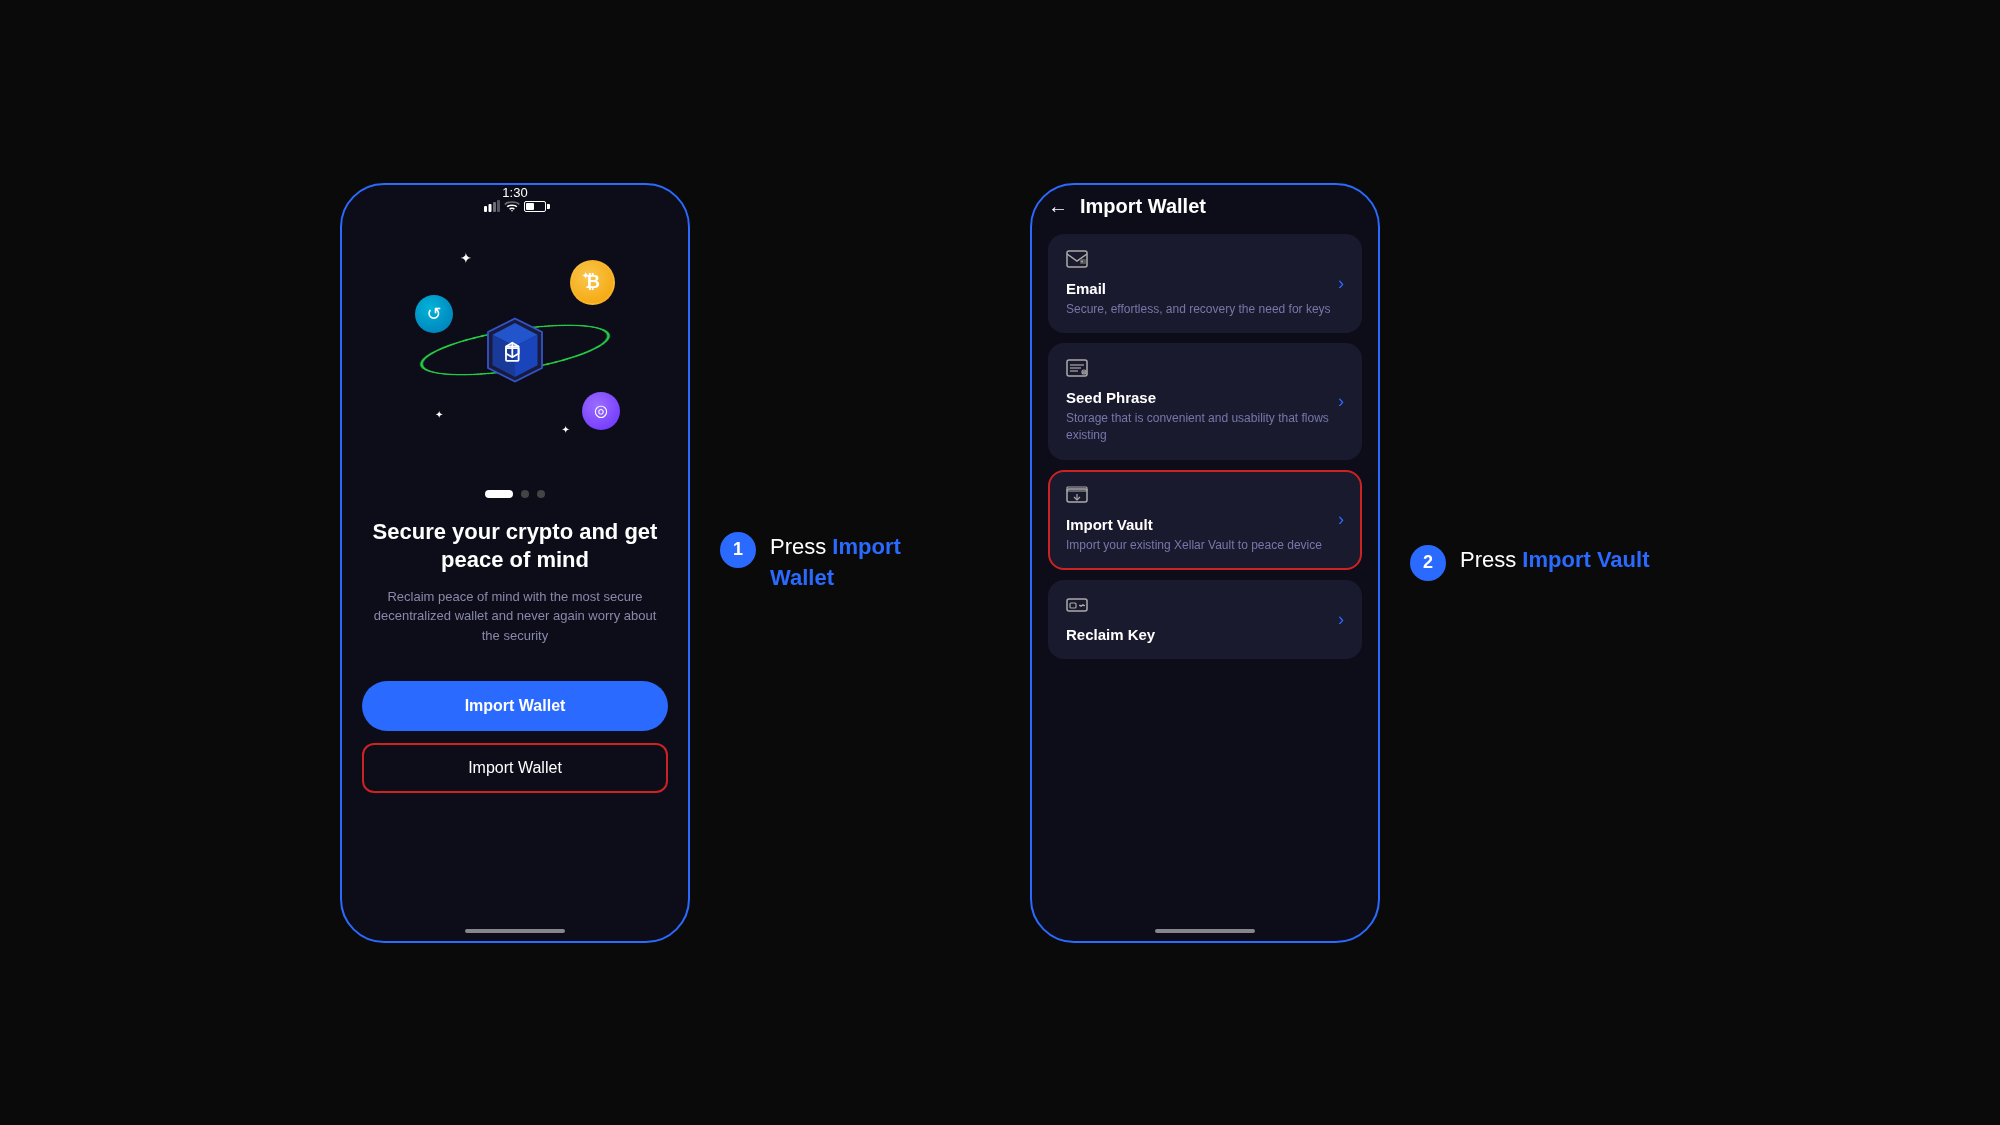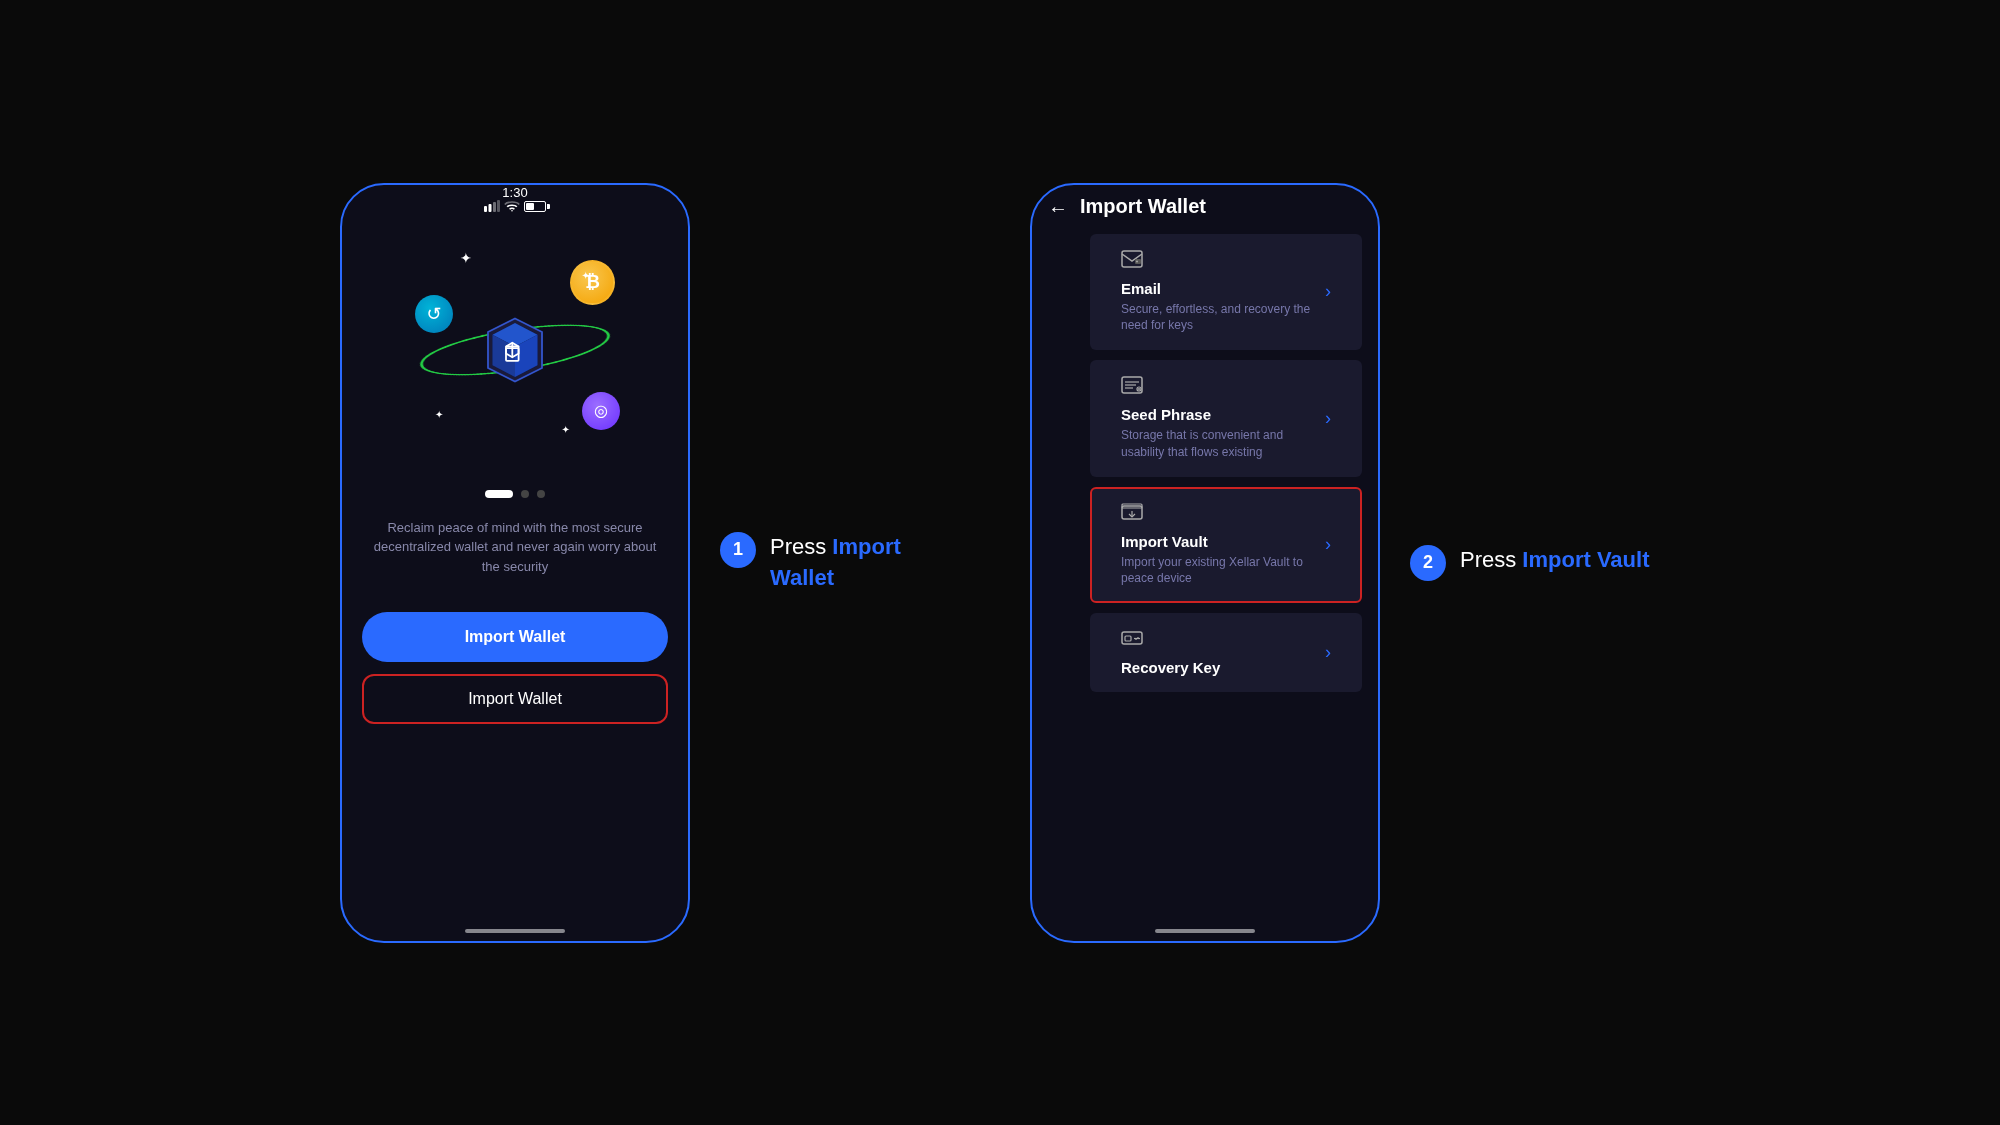--- a/index.html
+++ b/index.html
@@ -293,28 +293,27 @@
 
     
     .import-options {
       padding: 8px 16px;
       display: flex;
       flex-direction: column;
       gap: 10px;
     }
     .import-option {
       background: #1a1a2e;
-      border-radius: 6px;
-      padding: 14px 29px;
+      border-radius: 16px;
+      padding: 14px 16px;
       display: flex;
       align-items: center;
       justify-content: space-between;
       cursor: pointer;
       border: 2px solid transparent;
-      margin-left: 42px;
     }
     .import-option.highlighted {
       border: 2px solid #cc2222;
     }
     .option-left {
       display: flex;
       flex-direction: column;
       gap: 4px;
       flex: 1;
     }
@@ -421,20 +420,21 @@
 
         <div class="coin-arrow">↺</div>
       </div>
 
       <div class="dots-indicator">
         <div class="dot active"></div>
         <div class="dot"></div>
         <div class="dot"></div>
       </div>
 
+      <div class="screen-title">Secure your crypto and get peace of mind</div>
 
       <div class="screen-subtitle">Reclaim peace of mind with the most secure decentralized wallet and never again worry about the security</div>
 
       <button class="btn-create">Import Wallet</button>
       <button class="btn-import">Import Wallet</button>
     </div>
 
     <div class="home-indicator"></div>
   </div>
 
@@ -524,21 +524,21 @@
             <span>
               <svg width="22" height="18" viewBox="0 0 22 18" fill="none">
                 <rect x="1" y="3" width="20" height="12" rx="2" stroke="#aaa" stroke-width="1.5"></rect>
                 <rect x="4" y="7" width="6" height="5" rx="1" stroke="#aaa" stroke-width="1.2"></rect>
                 <line x1="13" y1="9.5" x2="19" y2="9.5" stroke="#aaa" stroke-width="1.2"></line>
                 <line x1="17" y1="8" x2="17" y2="9.5" stroke="#aaa" stroke-width="1.2"></line>
                 <line x1="15" y1="9.5" x2="15" y2="11" stroke="#aaa" stroke-width="1.2"></line>
               </svg>
             </span>
           </div>
-          <span class="option-title">Recovery Key</span>
+          <span class="option-title">Reclaim Key</span>
         </div>
         <span class="chevron-right">›</span>
       </div>
 
     </div>
 
     <div class="home-indicator"></div>
   </div>
 
   <div class="step-instruction">

